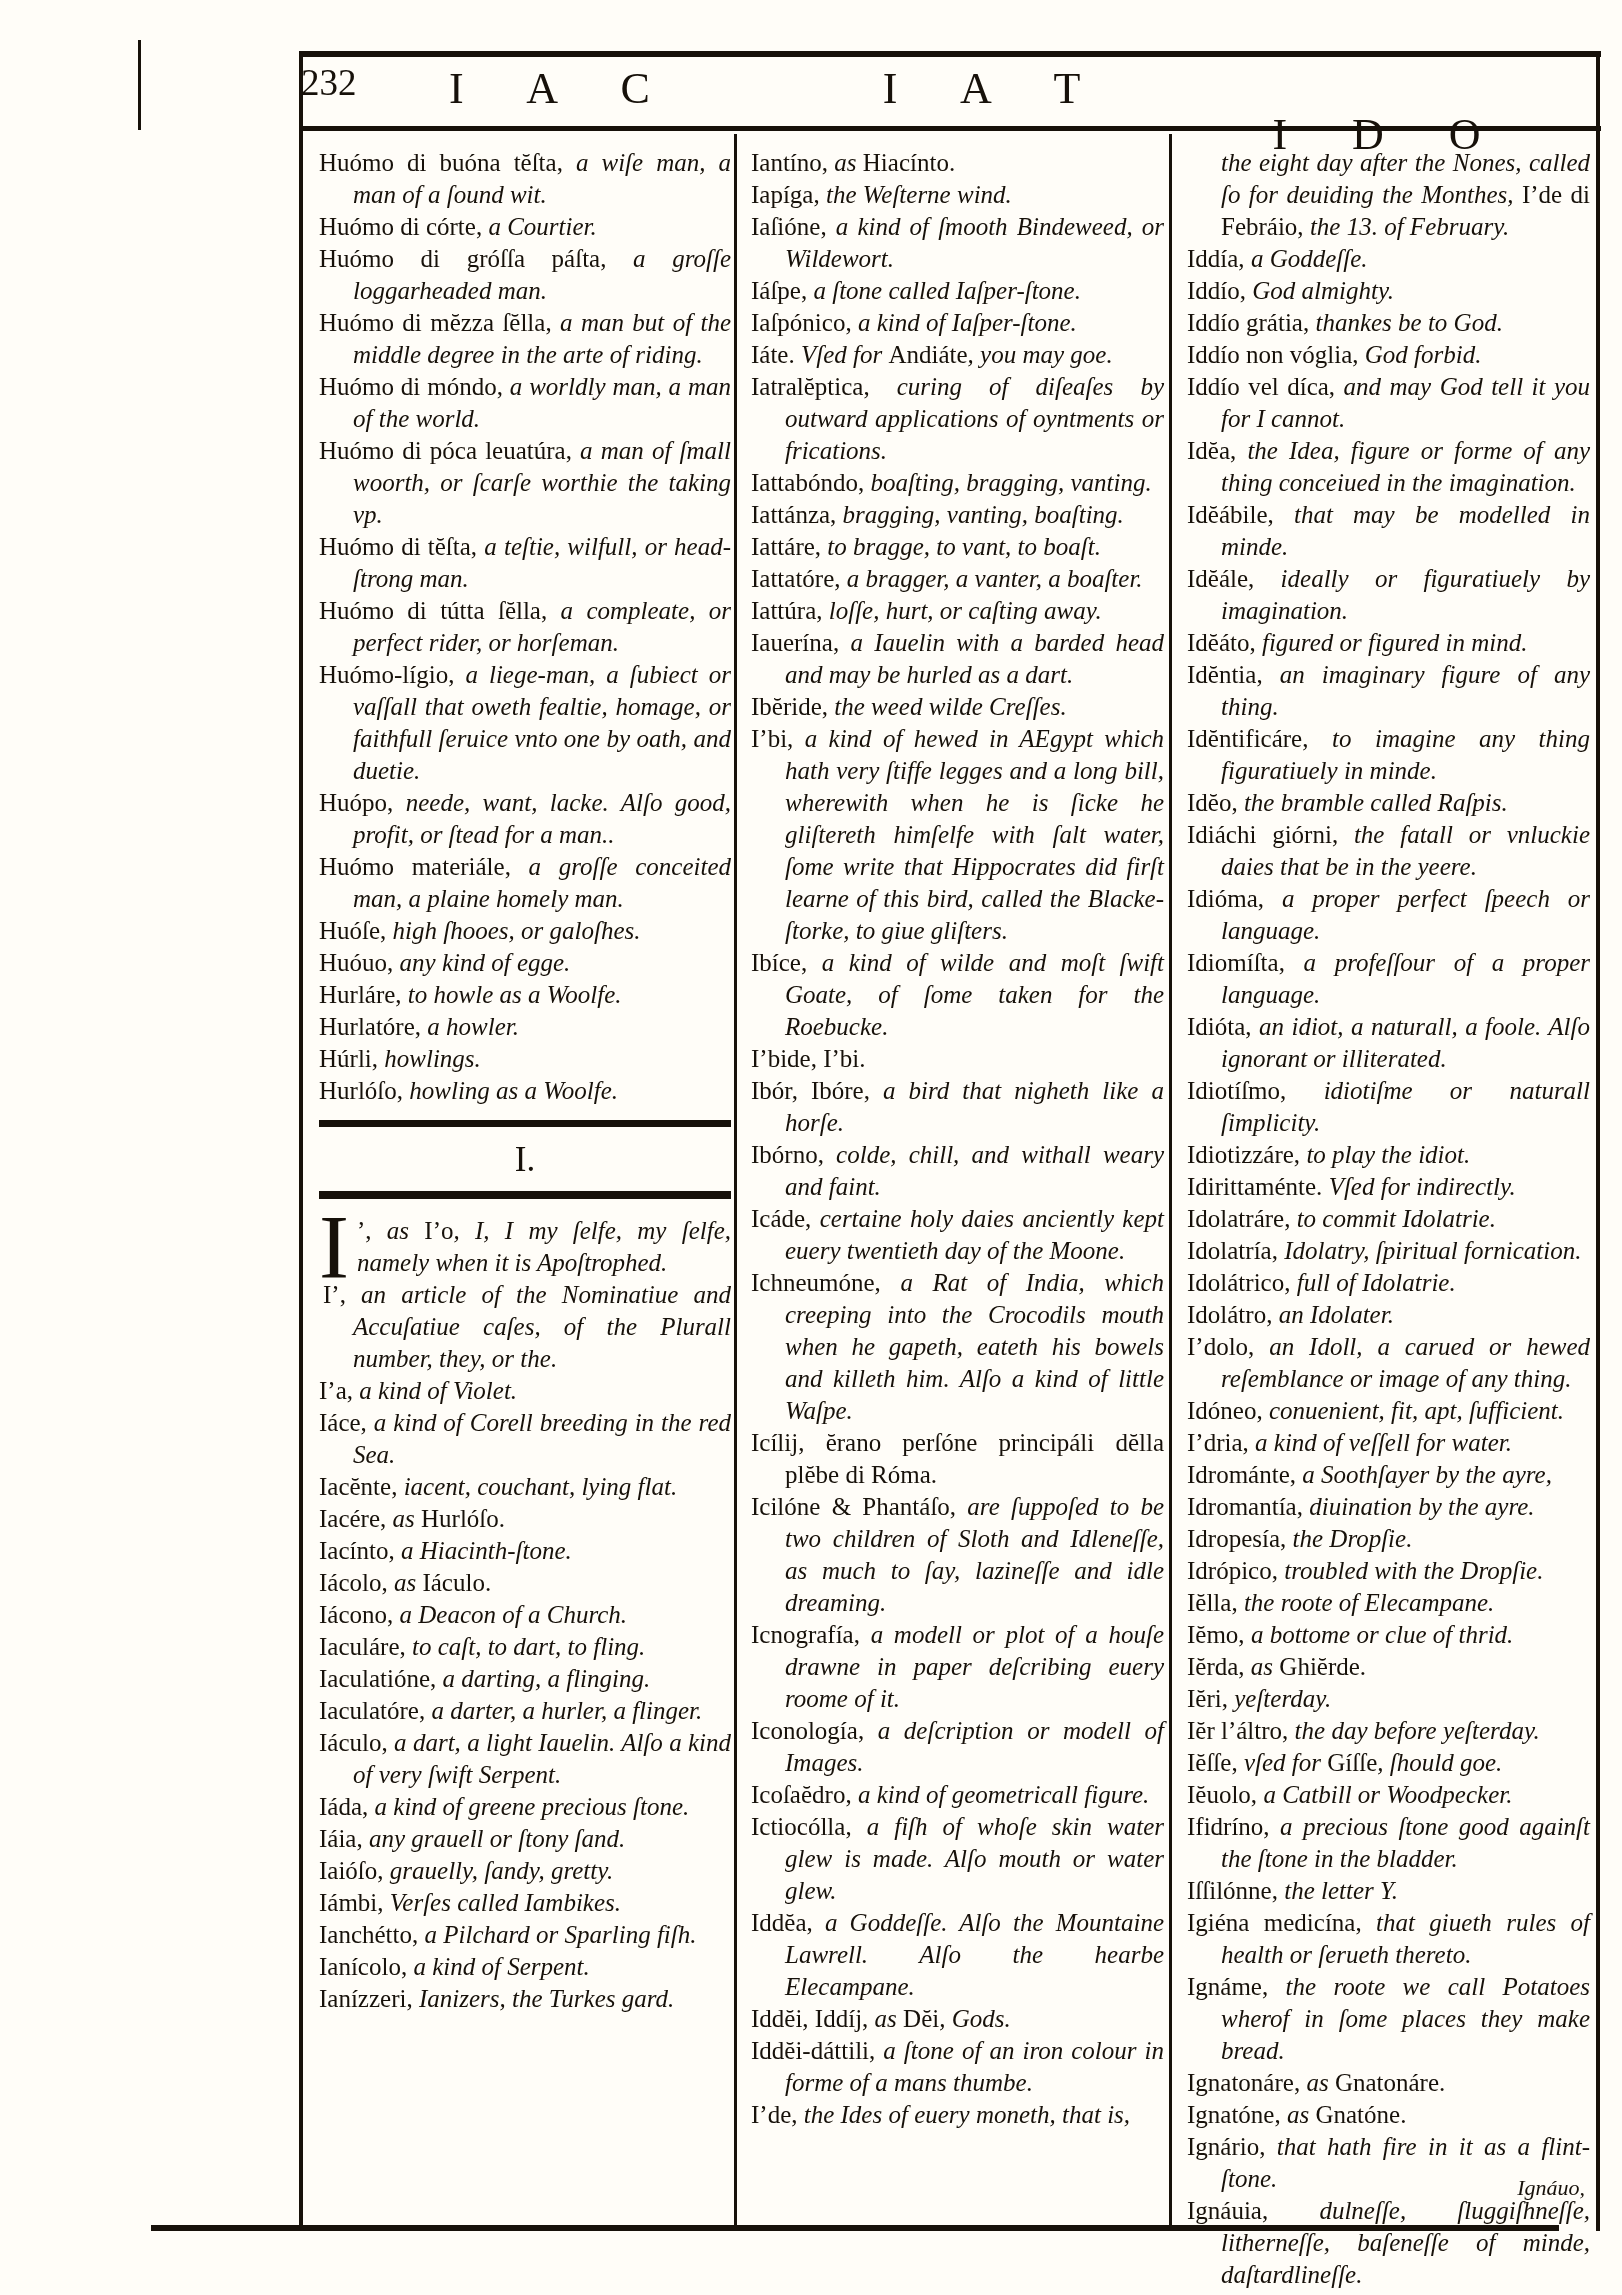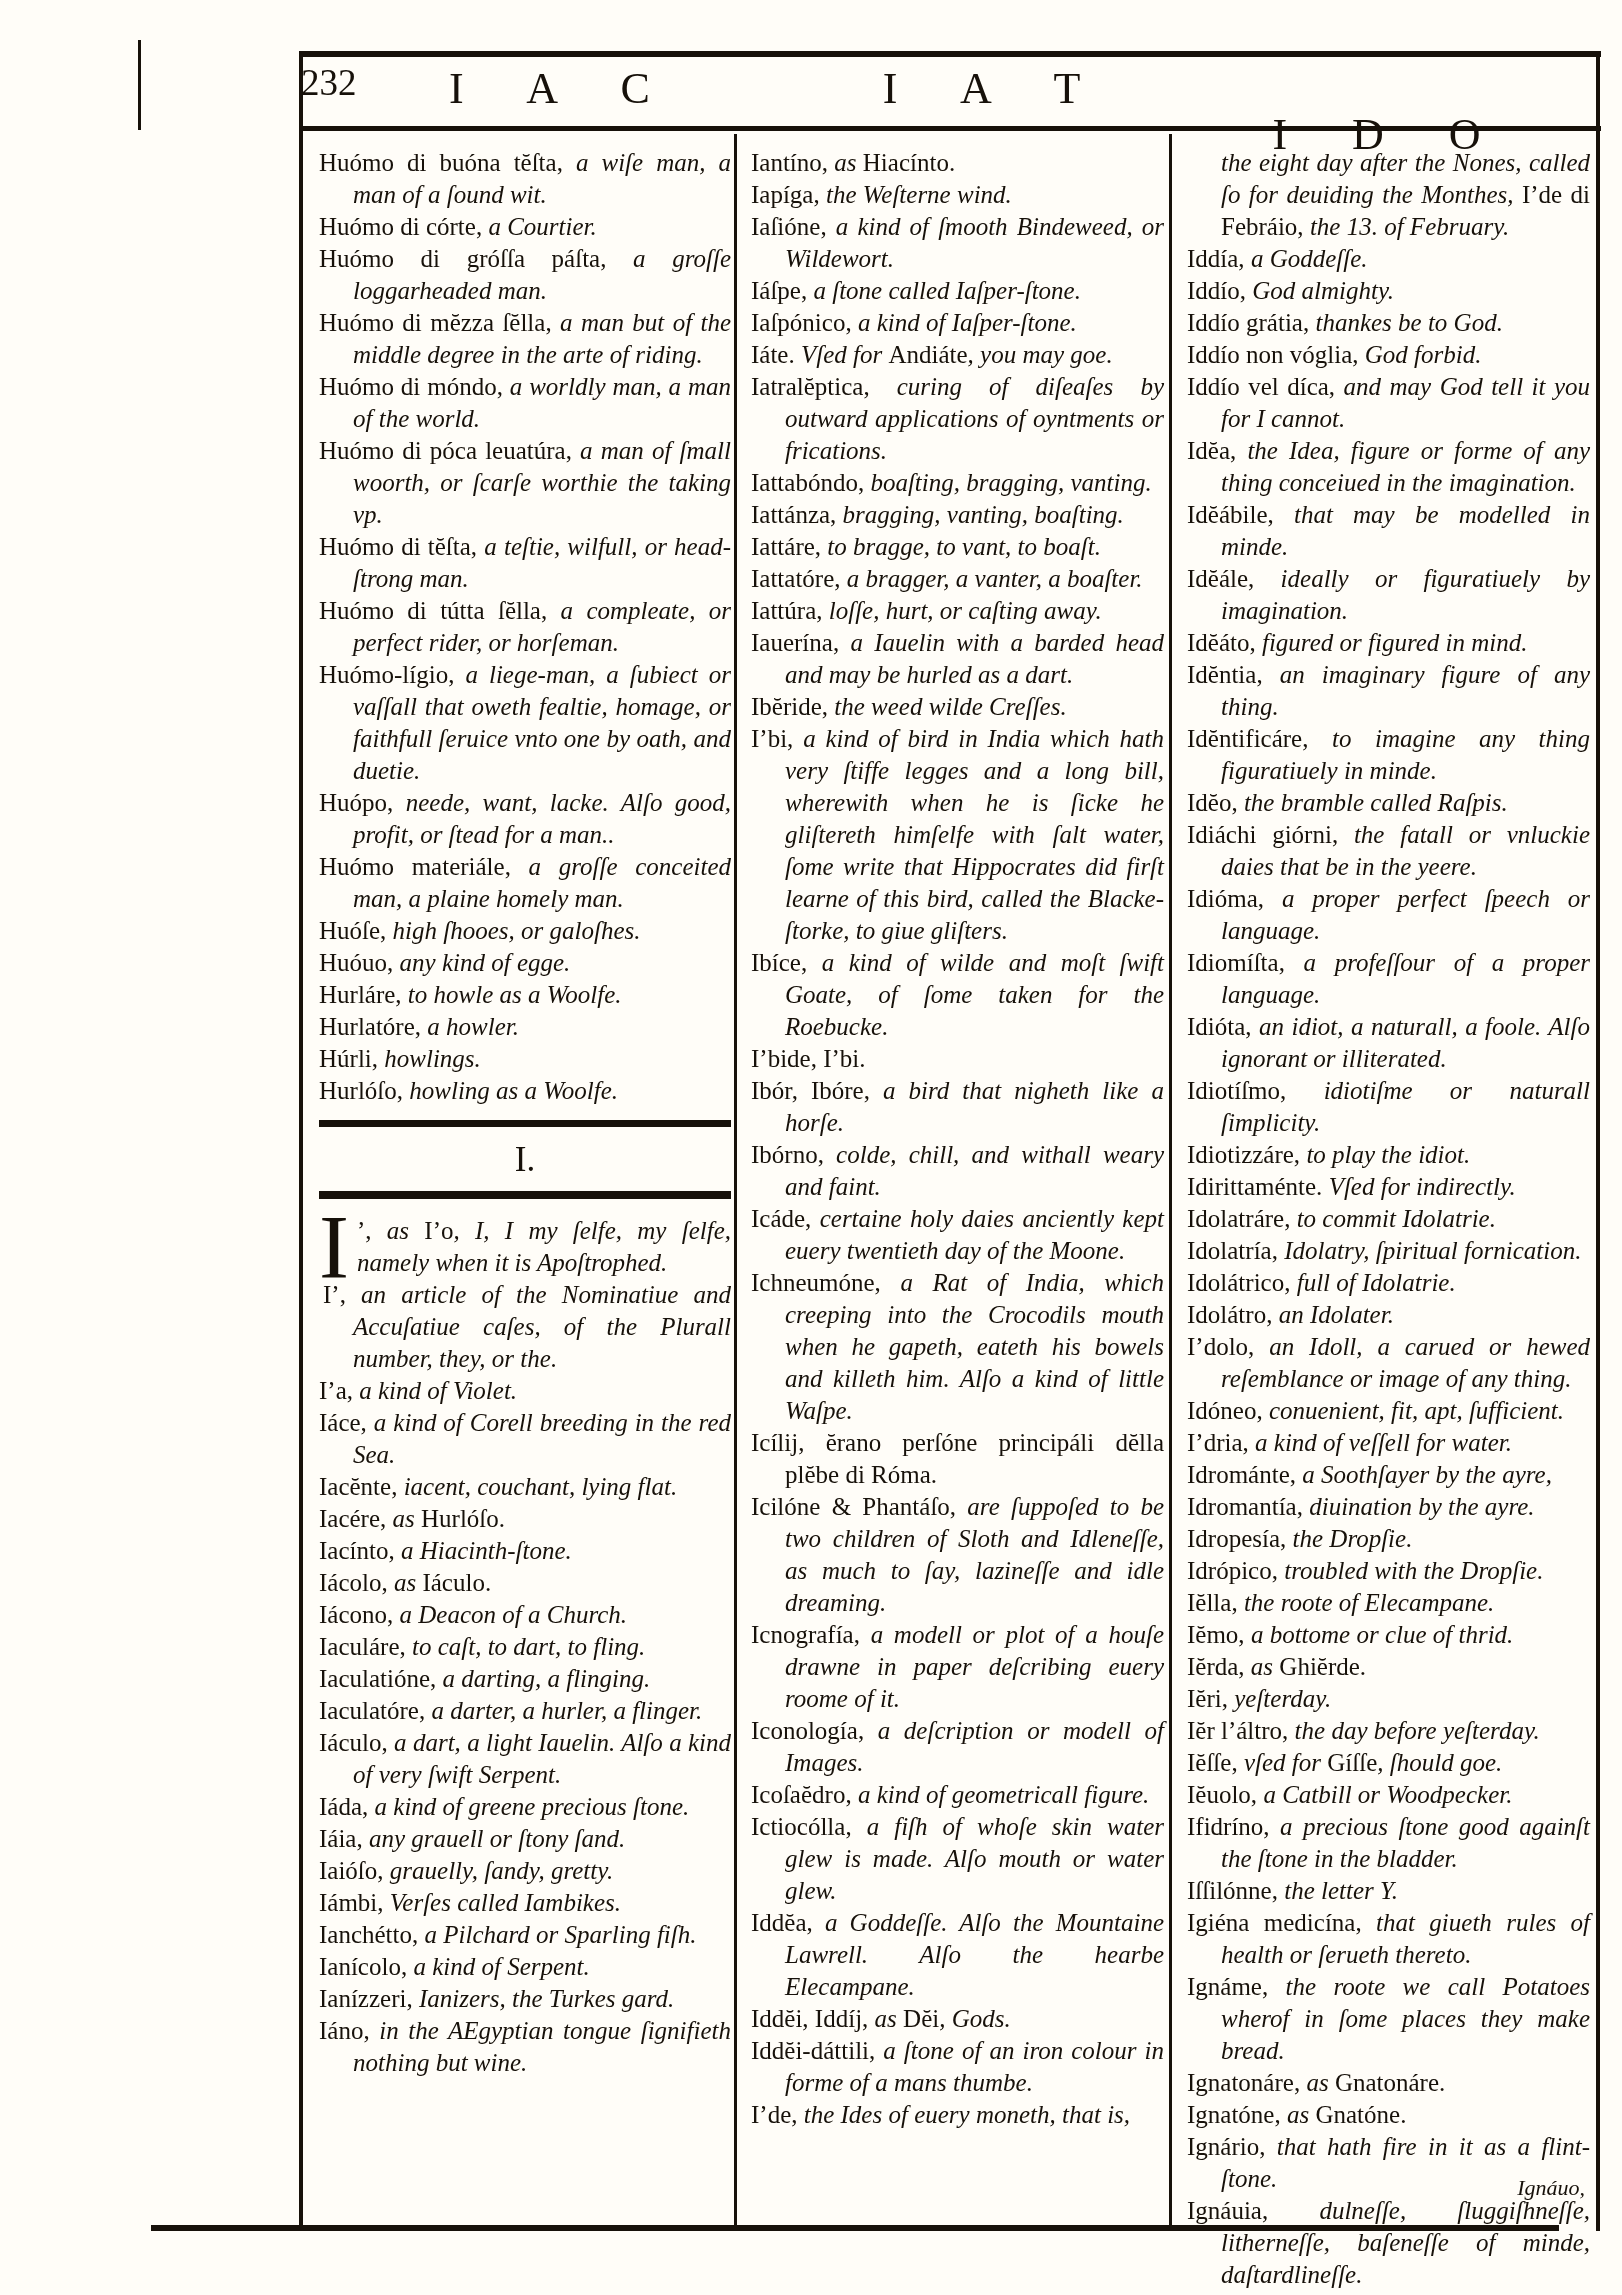--- a/index.html
+++ b/index.html
@@ -102,38 +102,37 @@
       <p class="entry"><span class="head">Iaculatióne,</span> <span class="def-i">a darting, a flinging.</span></p>
       <p class="entry"><span class="head">Iaculatóre,</span> <span class="def-i">a darter, a hurler, a flinger.</span></p>
       <p class="entry"><span class="head">Iáculo,</span> <span class="def-i">a dart, a light Iauelin. Alſo a kind of very ſwift Serpent.</span></p>
       <p class="entry"><span class="head">Iáda,</span> <span class="def-i">a kind of greene precious ſtone.</span></p>
       <p class="entry"><span class="head">Iáia,</span> <span class="def-i">any grauell or ſtony ſand.</span></p>
       <p class="entry"><span class="head">Iaióſo,</span> <span class="def-i">grauelly, ſandy, gretty.</span></p>
       <p class="entry"><span class="head">Iámbi,</span> <span class="def-i">Verſes called Iambikes.</span></p>
       <p class="entry"><span class="head">Ianchétto,</span> <span class="def-i">a Pilchard or Sparling fiſh.</span></p>
       <p class="entry"><span class="head">Ianícolo,</span> <span class="def-i">a kind of Serpent.</span></p>
       <p class="entry"><span class="head">Ianízzeri,</span> <span class="def-i">Ianizers, the Turkes gard.</span></p>
-      <p class="entry"><span class="head">Iáno,</span> <span class="def-i">in the AEgyptian tongue ſignifieth nothing but wine.</span></p>
     </div>
   <div class="col col-2">
       <p class="entry"><span class="head">Iantíno,</span> <span class="def-i">as </span><span class="def-r">Hiacínto.</span></p>
       <p class="entry"><span class="head">Iapíga,</span> <span class="def-i">the Weſterne wind.</span></p>
       <p class="entry"><span class="head">Iaſióne,</span> <span class="def-i">a kind of ſmooth Bindeweed, or Wildewort.</span></p>
       <p class="entry"><span class="head">Iáſpe,</span> <span class="def-i">a ſtone called Iaſper-ſtone.</span></p>
       <p class="entry"><span class="head">Iaſpónico,</span> <span class="def-i">a kind of Iaſper-ſtone.</span></p>
       <p class="entry"><span class="head">Iáte.</span> <span class="def-i">Vſed for </span><span class="def-r">Andiáte</span><span class="def-i">, you may goe.</span></p>
       <p class="entry"><span class="head">Iatralĕptica,</span> <span class="def-i">curing of diſeaſes by outward applications of oyntments or frications.</span></p>
       <p class="entry"><span class="head">Iattabóndo,</span> <span class="def-i">boaſting, bragging, vanting.</span></p>
       <p class="entry"><span class="head">Iattánza,</span> <span class="def-i">bragging, vanting, boaſting.</span></p>
       <p class="entry"><span class="head">Iattáre,</span> <span class="def-i">to bragge, to vant, to boaſt.</span></p>
       <p class="entry"><span class="head">Iattatóre,</span> <span class="def-i">a bragger, a vanter, a boaſter.</span></p>
       <p class="entry"><span class="head">Iattúra,</span> <span class="def-i">loſſe, hurt, or caſting away.</span></p>
       <p class="entry"><span class="head">Iauerína,</span> <span class="def-i">a Iauelin with a barded head and may be hurled as a dart.</span></p>
       <p class="entry"><span class="head">Ibĕride,</span> <span class="def-i">the weed wilde Creſſes.</span></p>
-      <p class="entry"><span class="head">I’bi,</span> <span class="def-i">a kind of bird in India which hath very ſtiffe legges and a long bill, wherewith when he is ſicke he gliſtereth himſelfe with ſalt water, ſome write that Hippocrates did firſt learne of this bird, called the Blacke-ſtorke, to giue gliſters.</span></p>
+      <p class="entry"><span class="head">I’bi,</span> <span class="def-i">a kind of hewed in AEgypt which hath very ſtiffe legges and a long bill, wherewith when he is ſicke he gliſtereth himſelfe with ſalt water, ſome write that Hippocrates did firſt learne of this bird, called the Blacke-ſtorke, to giue gliſters.</span></p>
       <p class="entry"><span class="head">Ibíce,</span> <span class="def-i">a kind of wilde and moſt ſwift Goate, of ſome taken for the Roebucke.</span></p>
       <p class="entry"><span class="head">I’bide,</span> <span class="def-r">I’bi.</span></p>
       <p class="entry"><span class="head">Ibór, Ibóre,</span> <span class="def-i">a bird that nigheth like a horſe.</span></p>
       <p class="entry"><span class="head">Ibórno,</span> <span class="def-i">colde, chill, and withall weary and faint.</span></p>
       <p class="entry"><span class="head">Icáde,</span> <span class="def-i">certaine holy daies anciently kept euery twentieth day of the Moone.</span></p>
       <p class="entry"><span class="head">Ichneumóne,</span> <span class="def-i">a Rat of India, which creeping into the Crocodils mouth when he gapeth, eateth his bowels and killeth him. Alſo a kind of little Waſpe.</span></p>
       <p class="entry"><span class="head">Icílij,</span> <span class="def-r">ĕrano perſóne principáli dĕlla plĕbe di Róma.</span></p>
       <p class="entry"><span class="head">Icilóne &amp; Phantáſo,</span> <span class="def-i">are ſuppoſed to be two children of Sloth and Idleneſſe, as much to ſay, lazineſſe and idle dreaming.</span></p>
       <p class="entry"><span class="head">Icnografía,</span> <span class="def-i">a modell or plot of a houſe drawne in paper deſcribing euery roome of it.</span></p>
       <p class="entry"><span class="head">Iconología,</span> <span class="def-i">a deſcription or modell of Images.</span></p>

